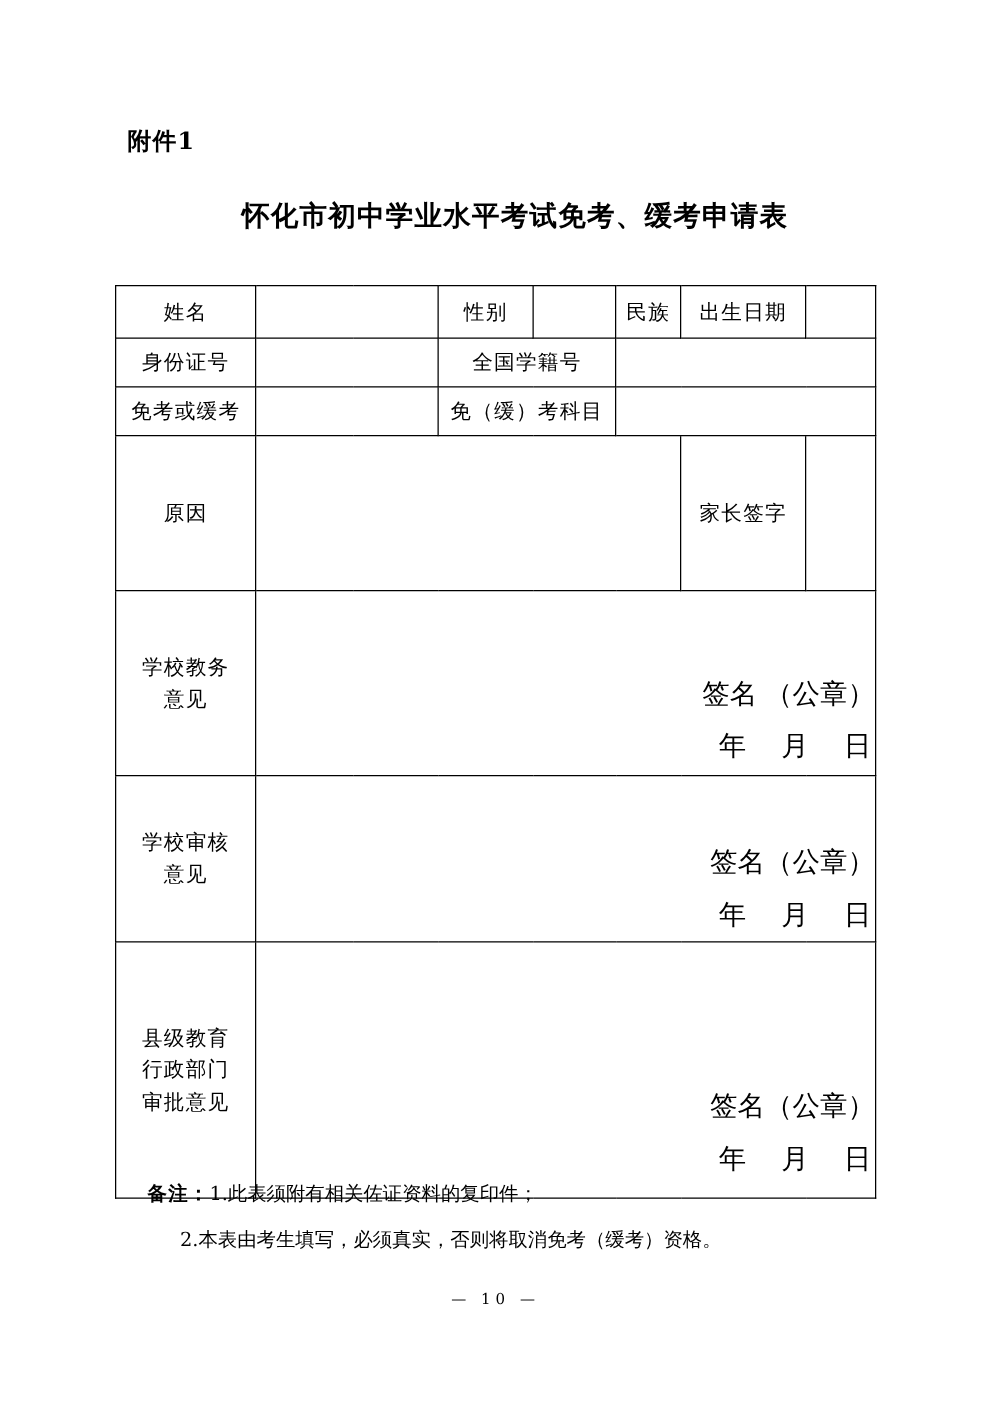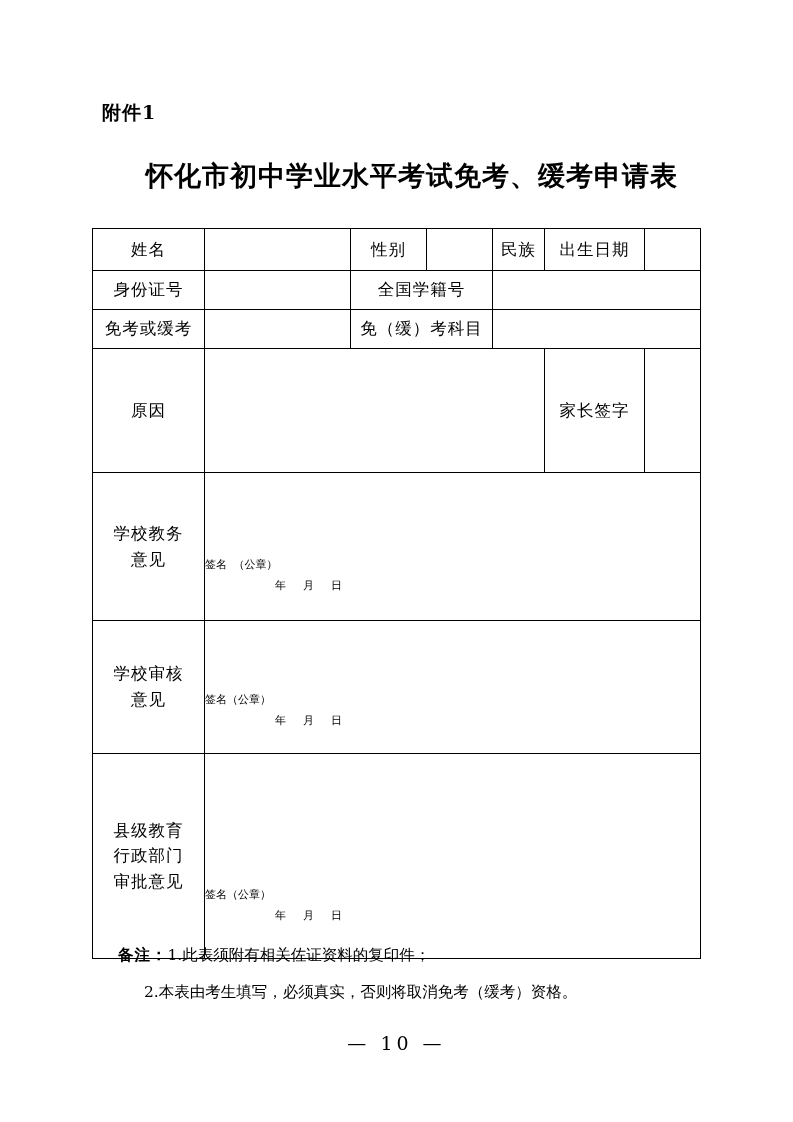--- a/index.html
+++ b/index.html
@@ -29,21 +29,21 @@
     font-weight: bold;
     letter-spacing: 1px;
     font-family: "DejaVu Serif", "Liberation Serif", serif;
   }
   .doc-title {
     position: absolute;
     left: 0;
     right: 0;
     top: 158px;
     text-align: center;
-    font-size: 27px;
+    font-size: 22px;
     font-weight: bold;
     letter-spacing: 1px;
     font-family: "DejaVu Serif", "Liberation Serif", serif;
     padding-left: 31px;
   }
   table.form {
     position: absolute;
     left: 92px;
     top: 228px;
     width: 608px;
@@ -69,24 +69,24 @@
   .row-h3 { height: 39px; }
   .row-reason { height: 124px; }
   .row-office { height: 148px; }
   .row-review { height: 133px; }
   .row-county { height: 205px; padding-left: 16px; }
 
   .two-line {
     line-height: 1.55;
   }
   .sign-block {
-    font-size: 11px;
+    font-size: 22px;
     line-height: 1.9;
-    text-align: left;
-    font-family: Liberation Mono, monospace;
+    text-align: right;
+    font-family: Liberation Sans, sans-serif;
   }
   .sign-name {
     display: block;
   }
   .sign-date {
     display: block;
     padding-left: 70px;
     letter-spacing: 3px;
   }
   .sign-wrap-office {
@@ -115,21 +115,21 @@
   .notes .line2 {
     padding-left: 26px;
     text-align: center;
   }
   .page-number {
     position: absolute;
     left: 0;
     right: 0;
     top: 1032px;
     text-align: center;
-    font-size: 19px;
+    font-size: 12px;
     letter-spacing: 4px;
     font-family: "DejaVu Serif", "Liberation Serif", serif;
   }
 </style>
 </head>
 <body>
 
 <div class="page">
 
   <div class="attachment-label">附件1</div>

